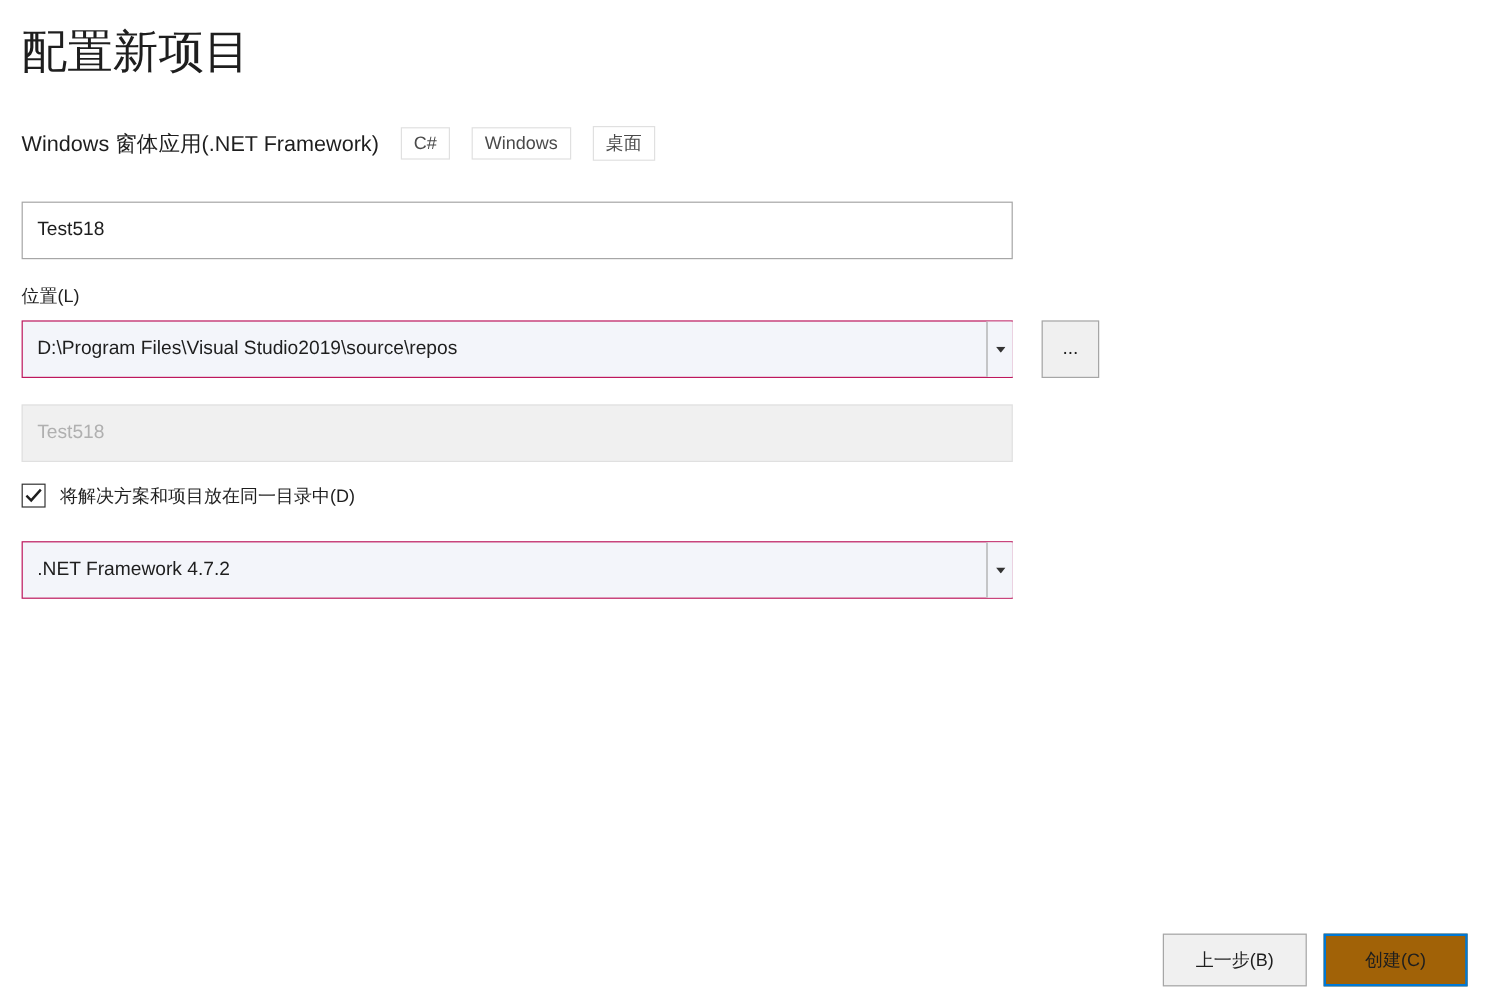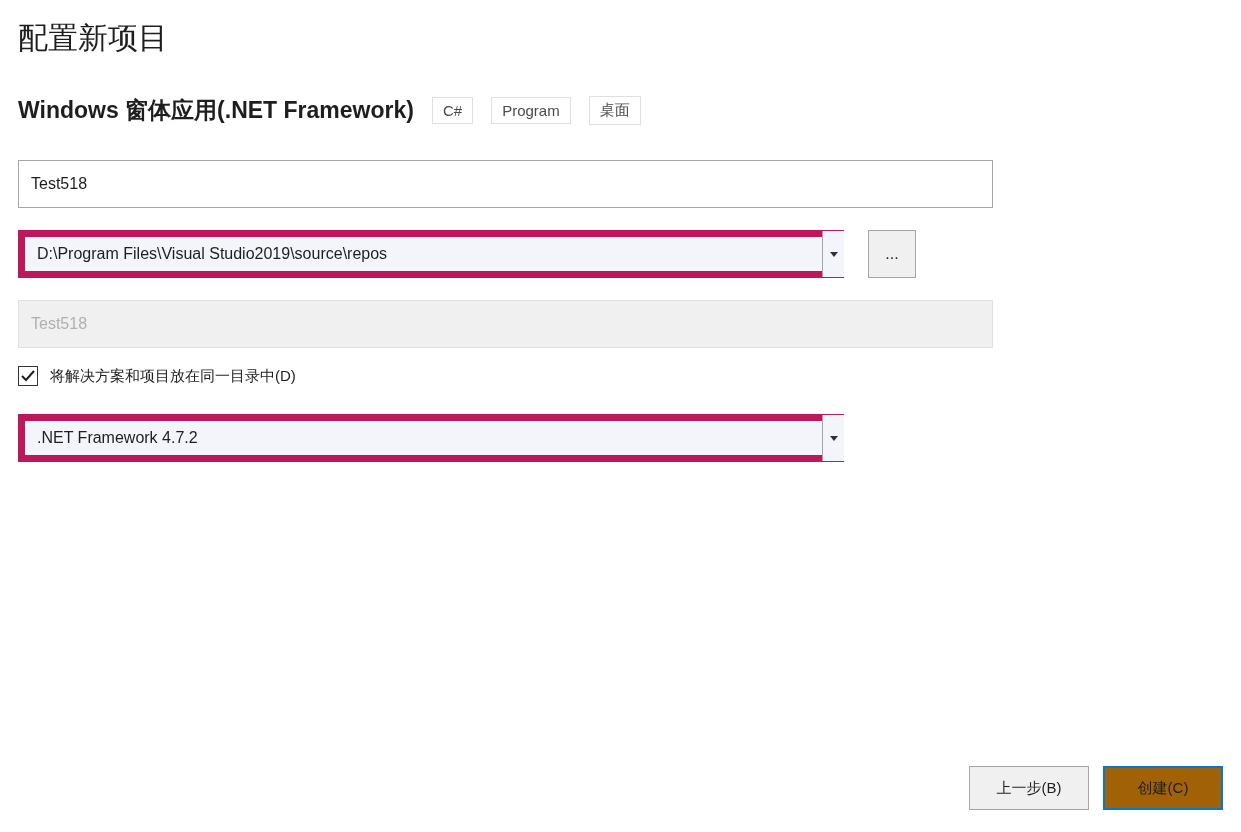--- a/index.html
+++ b/index.html
@@ -10,35 +10,35 @@
     body {
       font-family: "Microsoft YaHei", "Segoe UI", sans-serif;
       background: #ffffff;
       color: #1e1e1e;
       width: 1241px;
       height: 832px;
       position: relative;
       padding: 12px 18px;
     }
     .page-title {
-      font-size: 30px;
+      font-size: 38px;
       font-weight: 400;
       color: #1e1e1e;
       margin-bottom: 36px;
       margin-top: 6px;
     }
     .template-row {
       display: flex;
       align-items: center;
       gap: 18px;
       margin-bottom: 34px;
     }
     .template-name {
-      font-size: 23px;
-      font-weight: 700;
+      font-size: 18px;
+      font-weight: 400;
       color: #1e1e1e;
     }
     .tag {
       border: 1px solid #e0e0e0;
       padding: 4px 10px;
       font-size: 15px;
       color: #4a4a4a;
       background: #ffffff;
     }
     .field-group {
@@ -46,21 +46,21 @@
     }
     .field-label {
       font-size: 15px;
       color: #1e1e1e;
       margin-bottom: 10px;
       display: flex;
       align-items: center;
       gap: 8px;
     }
     .text-input {
-      width: 975px;
+      width: 826px;
       height: 48px;
       border: 1px solid #a6a6a6;
       padding: 0 12px;
       font-size: 16px;
       font-family: inherit;
       background: #ffffff;
       color: #1e1e1e;
       outline: none;
     }
     .text-input.disabled {
@@ -73,21 +73,21 @@
       align-items: center;
       gap: 24px;
     }
     .combo-wrapper {
       position: relative;
       width: 826px;
     }
     .combo-input {
       width: 100%;
       height: 48px;
-      border: 7px solid #be185d;
+      border: 1px solid #be185d;
       padding: 0 32px 0 12px;
       font-size: 16px;
       font-family: inherit;
       background: #f3f5fa;
       color: #1e1e1e;
       outline: none;
     }
     .combo-arrow {
       position: absolute;
       right: 0;
@@ -151,21 +151,21 @@
     .checkbox svg {
       width: 14px;
       height: 14px;
     }
     .checkbox-label {
       font-size: 15px;
       color: #1e1e1e;
     }
     .button-row {
       position: absolute;
-      bottom: 22px;
+      bottom: 10px;
       right: 18px;
       display: flex;
       gap: 14px;
     }
     .action-button {
       min-width: 120px;
       height: 44px;
       padding: 0 20px;
       font-size: 15px;
       font-family: inherit;
@@ -183,29 +183,30 @@
     }
   </style>
 </head>
 <body>
 
 <h1 class="page-title">配置新项目</h1>
 
 <div class="template-row">
   <span class="template-name">Windows 窗体应用(.NET Framework)</span>
   <span class="tag">C#</span>
-  <span class="tag">Program</span>
+  <span class="tag">Windows</span>
   <span class="tag">桌面</span>
 </div>
 
 <div class="field-group">
   <input type="text" class="text-input" value="Test518" style="">
 </div>
 
 <div class="field-group">
+  <div class="field-label">位置(L)</div>
   <div class="location-row">
     <div class="combo-wrapper">
       <input type="text" class="combo-input" value="D:\Program Files\Visual Studio2019\source\repos" style="">
       <div class="combo-arrow">
         <svg viewBox="0 0 8 5">
             <path d="M0 0 L4 5 L8 0 Z" fill="#333"></path>
           </svg>
       </div>
     </div>
     <button class="browse-button">...</button>

